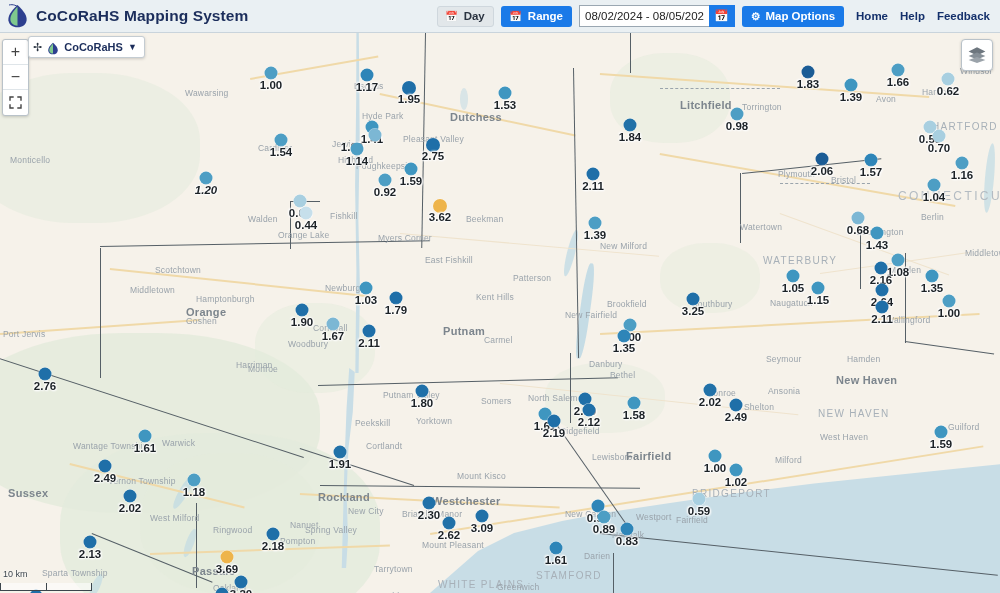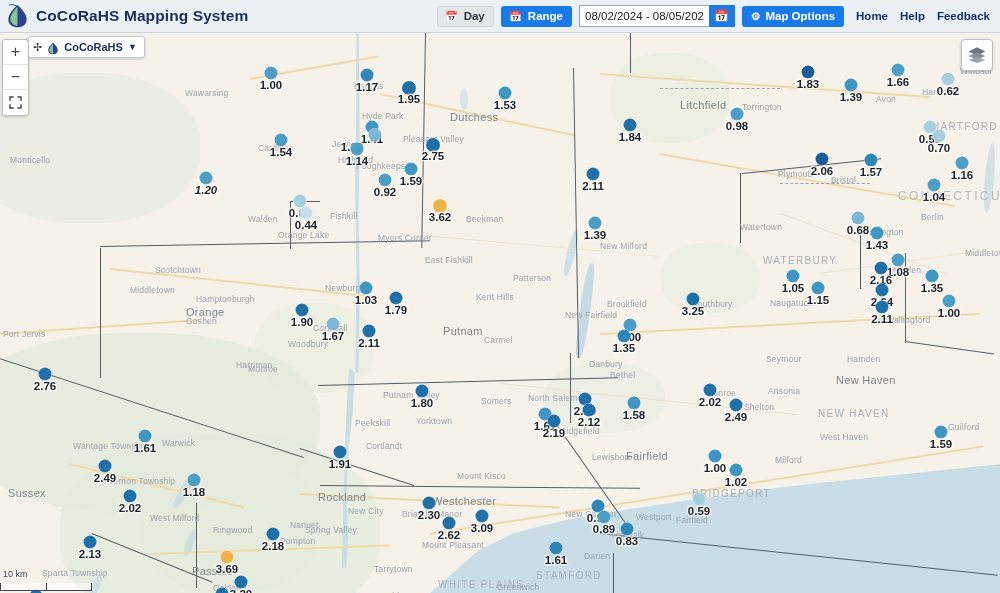--- a/index.html
+++ b/index.html
@@ -62,21 +62,21 @@
   .lake{position:absolute;background:#bcd8e4;border-radius:50%;}
   .road{position:absolute;background:#f0d9a8;height:1.5px;transform-origin:0 0;}
   .road.min{background:#efe3cd;height:1px;}
   .border{position:absolute;background:#555f66;height:1.1px;transform-origin:0 0;}
   .border.dash{background:transparent;border-top:1px dashed #9aa4ac;height:0;}
 
   .plabel{
     position:absolute;color:#9aa3ab;font-size:8.5px;white-space:nowrap;
     letter-spacing:.2px;pointer-events:none;
   }
-  .plabel.big{font-size:11px;color:#7c858d;letter-spacing:.3px;}
+  .plabel.big{font-size:11px;color:#7c858d;letter-spacing:.3px;font-weight:bold;}
   .plabel.city{font-size:10px;color:#a7b0b8;letter-spacing:1.3px;}
   .plabel.state{font-size:12px;color:#b3bbc2;letter-spacing:2.4px;}
 
   
   .stn{position:absolute;transform:translate(-50%,-50%);}
   .stn .dot{
     width:13px;height:13px;border-radius:50%;
     box-shadow:0 0 0 .5px rgba(255,255,255,.55);
   }
   .stn .val{

